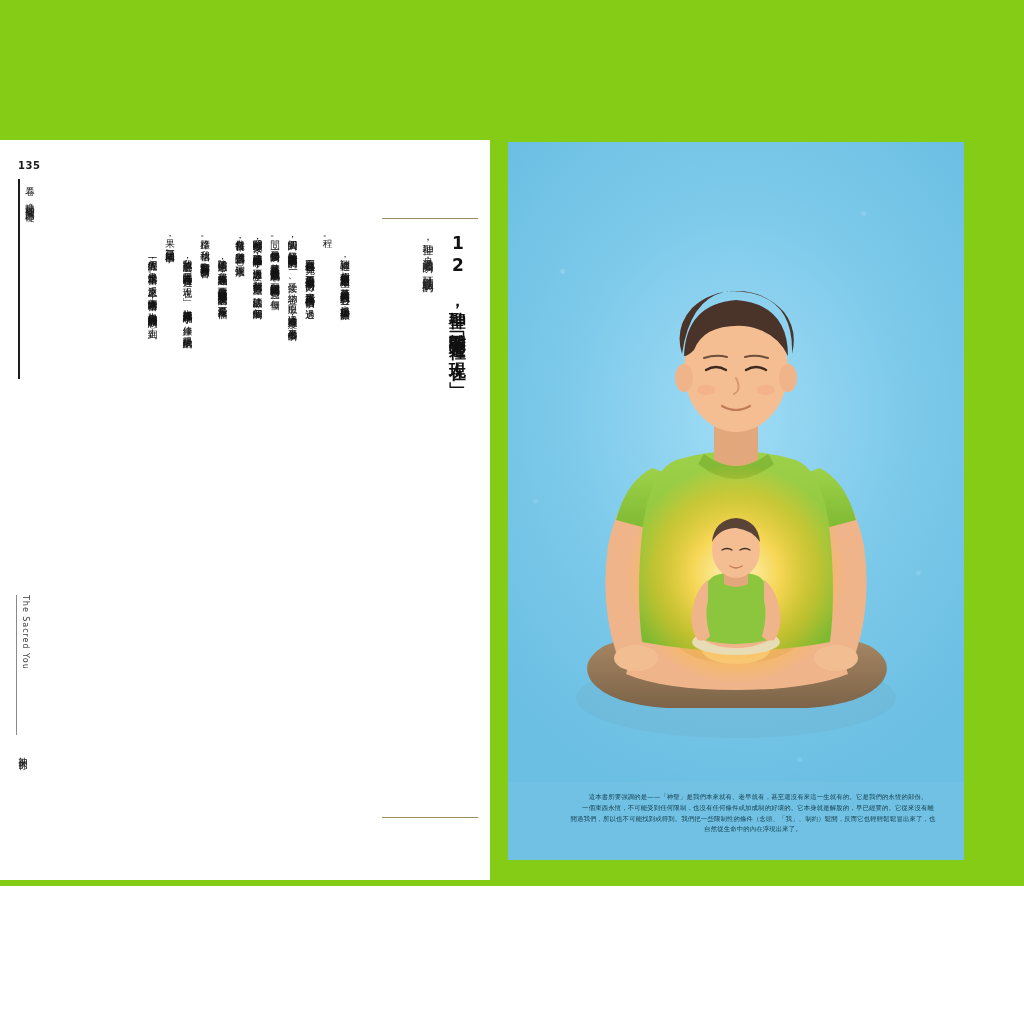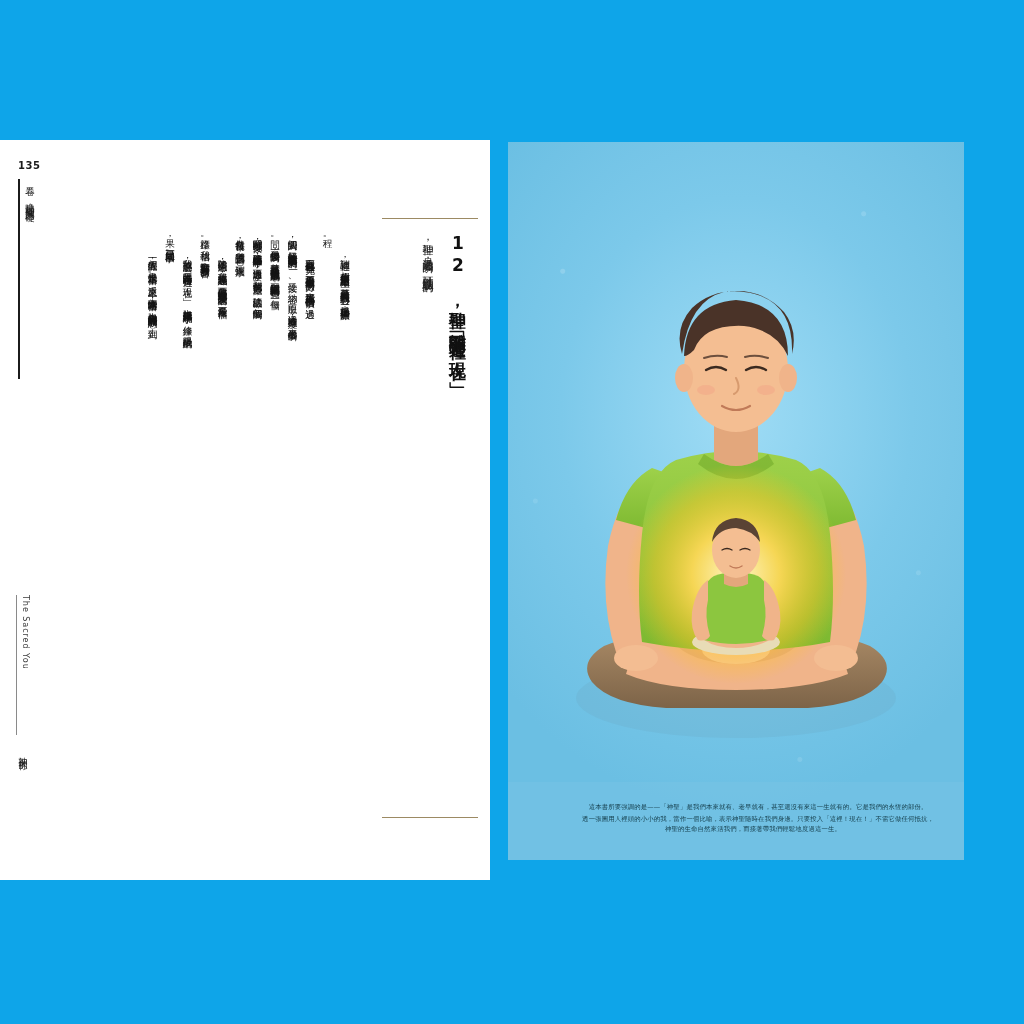--- a/index.html
+++ b/index.html
@@ -10,22 +10,22 @@
     height: 1024px;
     overflow: hidden;
   }
   body {
     font-family: "DejaVu Sans", "Liberation Sans", sans-serif;
   }
 
   #spread {
     position: relative;
     width: 1024px;
-    height: 1024px;
-    background: #0ea5e9;
+    height: 886px;
+    background: #84cc16;
   }
 
   
   #left-page {
     position: absolute;
     left: 0px;
     top: 140px;
     width: 490px;
     height: 740px;
     background: #ffffff;
@@ -309,17 +309,17 @@
           <path d="M232 408 Q237 405 242 408" stroke="#3a2a20" stroke-width="1.4" fill="none" stroke-linecap="round"></path>
           <path d="M222 424 Q228 428 234 424" stroke="#c07a58" stroke-width="1.4" fill="none" stroke-linecap="round"></path>
         </g>
 
         <rect x="0" y="640" width="456" height="78" fill="#7ec5e6" opacity="0.35"></rect>
       </svg>
     </div>
 
     <div id="caption">
       <p class="indent">這本書所要強調的是——「神聖」是我們本來就有、老早就有，甚至還沒有來這一生就有的。它是我們的永恆的部份。</p>
-      <p class="indent">透一張圖用人裡頭的小小的我，當作一個比喻，表示神聖隨時在我們身邊。只要投入「這裡！現在！」不需它做任何抵抗，神聖的生命自然來活我們，而接著帶我們輕鬆地度過這一生。</p>
+      <p class="indent">一個東西永恆，不可能受到任何限制，也沒有任何條件或加成制的好壞的。它本身就是解脫的，早已經要的。它從來沒有離開過我們，所以也不可能找到或得到。我們把一些限制性的條件（念頭、「我」、制約）鬆開，反而它也輕輕鬆鬆冒出來了，也自然從生命中的內在浮現出來了。</p>
     </div>
   </div>
 
 </div>
 
 </body></html>

